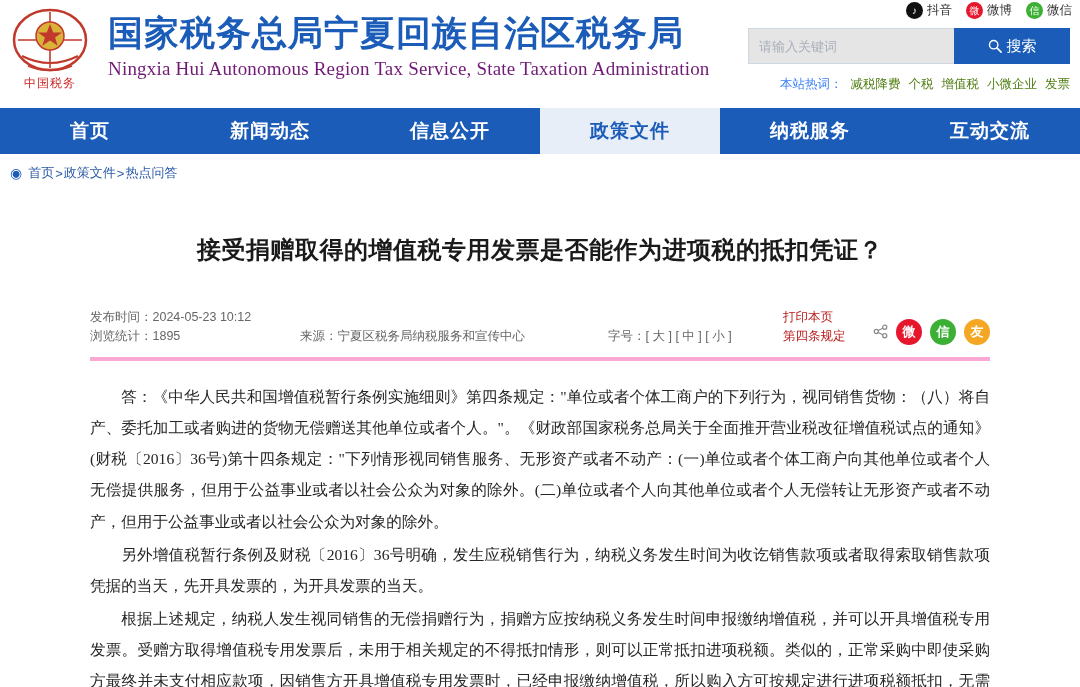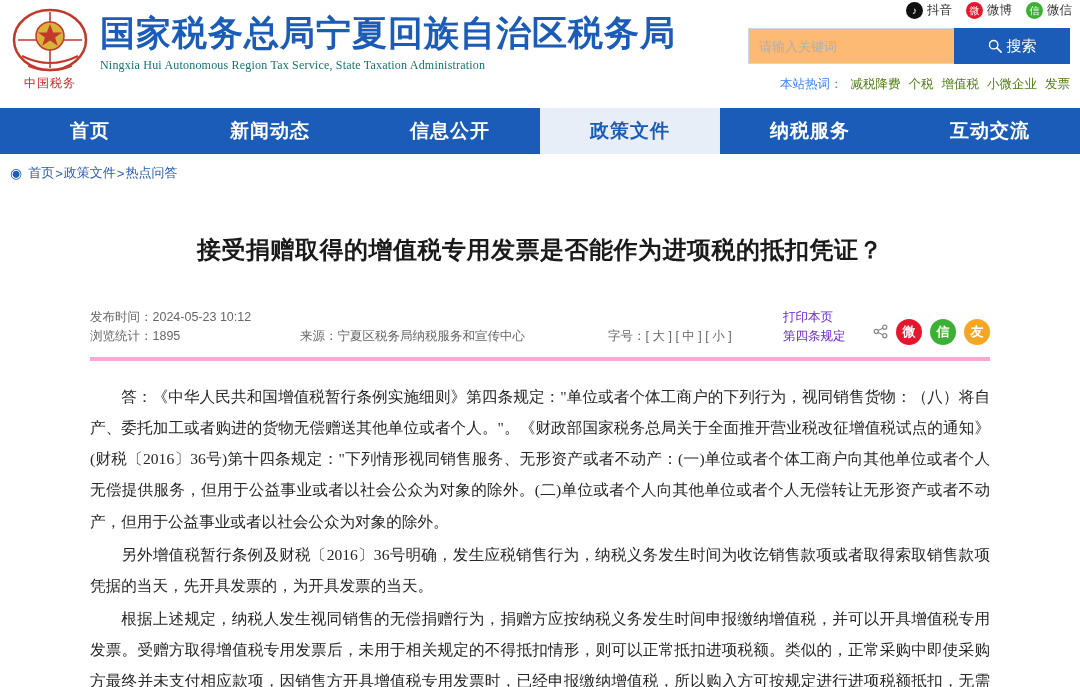--- a/index.html
+++ b/index.html
@@ -31,34 +31,34 @@
   .emblem-text {
     position: absolute;
     bottom: 6px; left: 0; width: 84px;
     text-align: center;
     font-size: 12px;
     color: #c22;
     letter-spacing: 1px;
     font-family: "Liberation Serif", serif;
   }
   .title-block {
-    margin-left: 8px;
+    margin-left: 16px;
     margin-top: 14px;
   }
   .title-cn {
     font-size: 35px;
     font-weight: bold;
     color: #1b5cb8;
     letter-spacing: 1px;
     font-family: "Liberation Serif", serif;
     line-height: 1.15;
   }
   .title-en {
-    font-size: 12px;
-    color: #0f766e;
+    font-size: 19px;
+    color: #701a75;
     font-family: "Liberation Serif", serif;
     margin-top: 4px;
     letter-spacing: 0.2px;
   }
 
   
   .socials {
     position: absolute;
     top: 2px; right: 8px;
     display: flex;
@@ -85,21 +85,21 @@
   }
   .search-row { display: flex; height: 36px; }
   .search-input {
     flex: 1;
     border: 1px solid #cfd7e3;
     border-right: none;
     padding: 0 10px;
     font-size: 13px;
     color: #333;
     outline: none;
-    background:#fdba74;
+    background:#e5e5e5;
   }
   .search-input::placeholder { color: #a9b0ba; }
   .search-btn {
     width: 116px;
     background: #1b5cb8;
     color: #fff;
     border: none;
     font-size: 15px;
     cursor: pointer;
     display:flex; align-items:center; justify-content:center; gap:5px;
@@ -172,21 +172,21 @@
     align-items: flex-end;
     font-size: 12.5px;
     color: #666;
     position: relative;
     min-height: 44px;
   }
   .meta-left { width: 200px; line-height: 1.55; }
   .meta-src { flex: 1; padding-bottom: 2px; padding-left: 10px;}
   .meta-font { width: 175px; padding-bottom: 2px; }
   .meta-font a { color: #666; text-decoration: none; cursor: pointer; }
-  .meta-print { width: 90px; line-height: 1.55; color:#6d28d9; }
+  .meta-print { width: 90px; line-height: 1.55; color:#b91c1c; }
   .meta-print div { cursor: pointer; }
   .share-group {
     display: flex; align-items: center; gap: 8px;
     padding-bottom: 2px;
   }
   .share-ic { width: 15px; height: 15px; color:#777; }
   .circ { width: 26px; height: 26px; border-radius: 50%; display:inline-block; position:relative; cursor:pointer;}
   .circ span { position:absolute; inset:0; color:#fff; font-size:13px; line-height:26px; text-align:center; font-weight:bold;}
   .circ.weibo { background: #e6162d; }
   .circ.wechat { background: #3cb034; }

